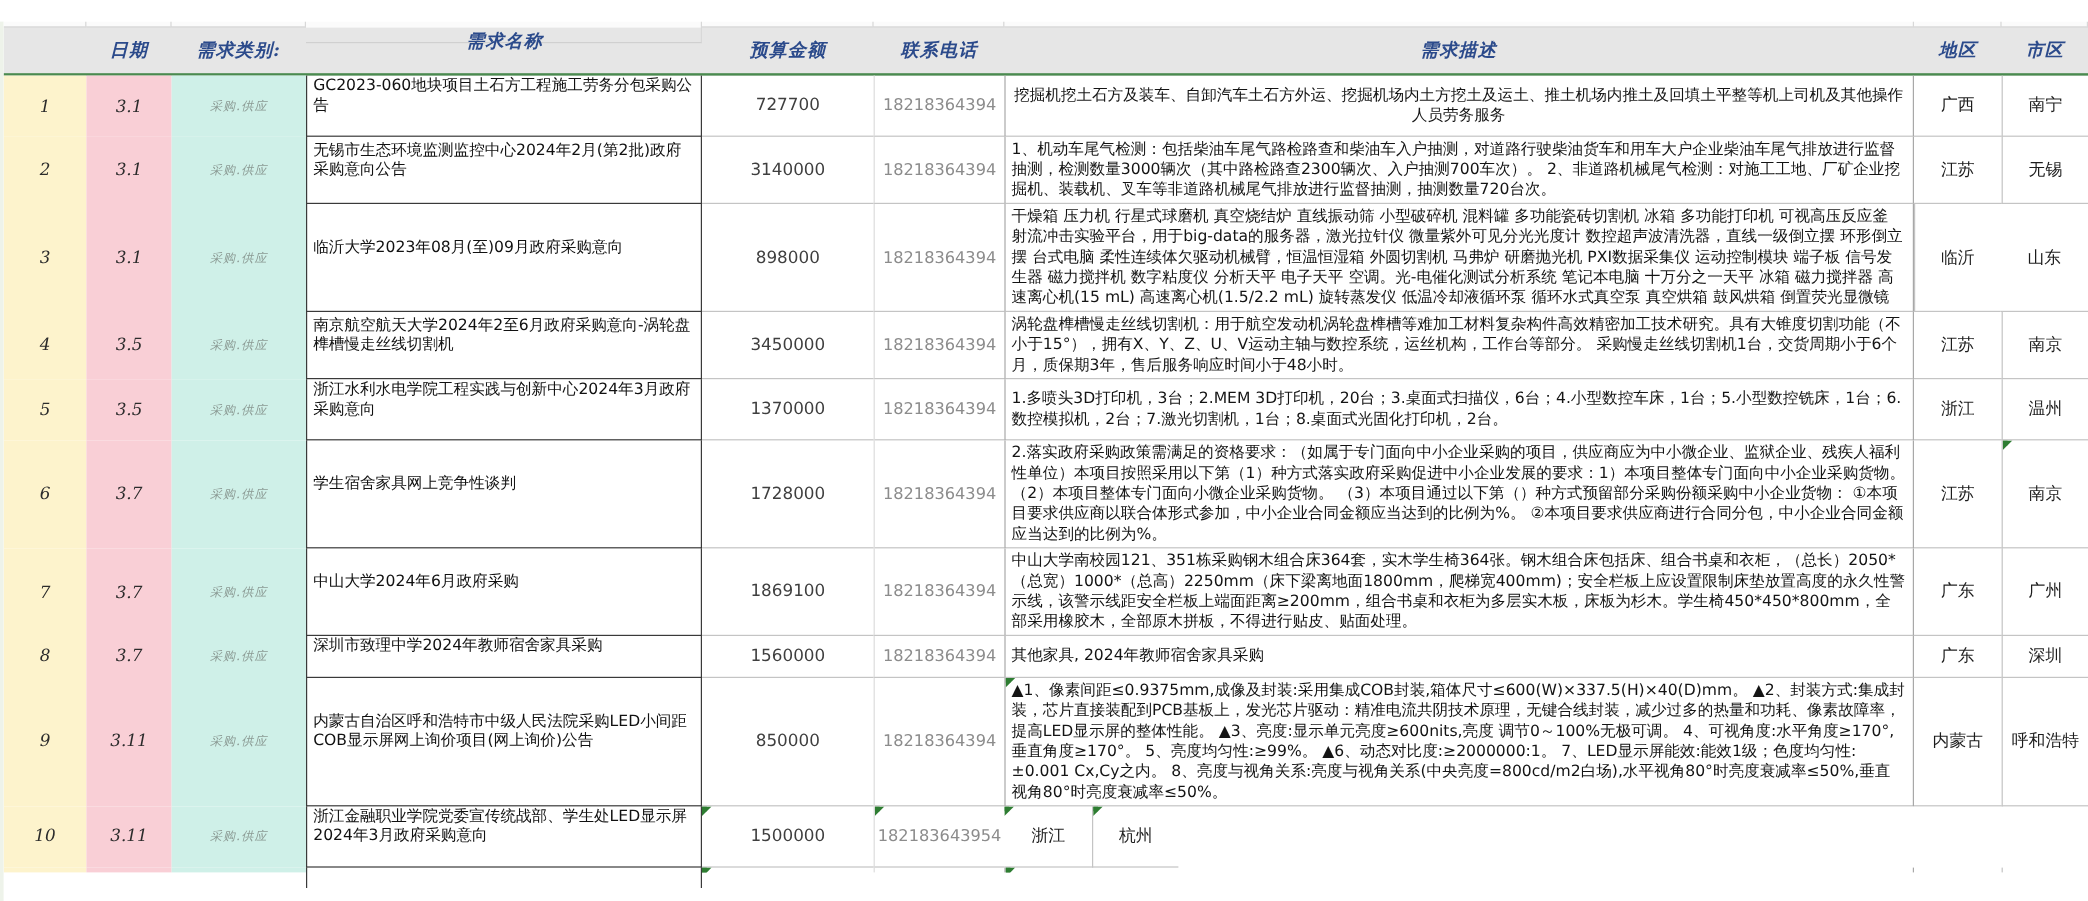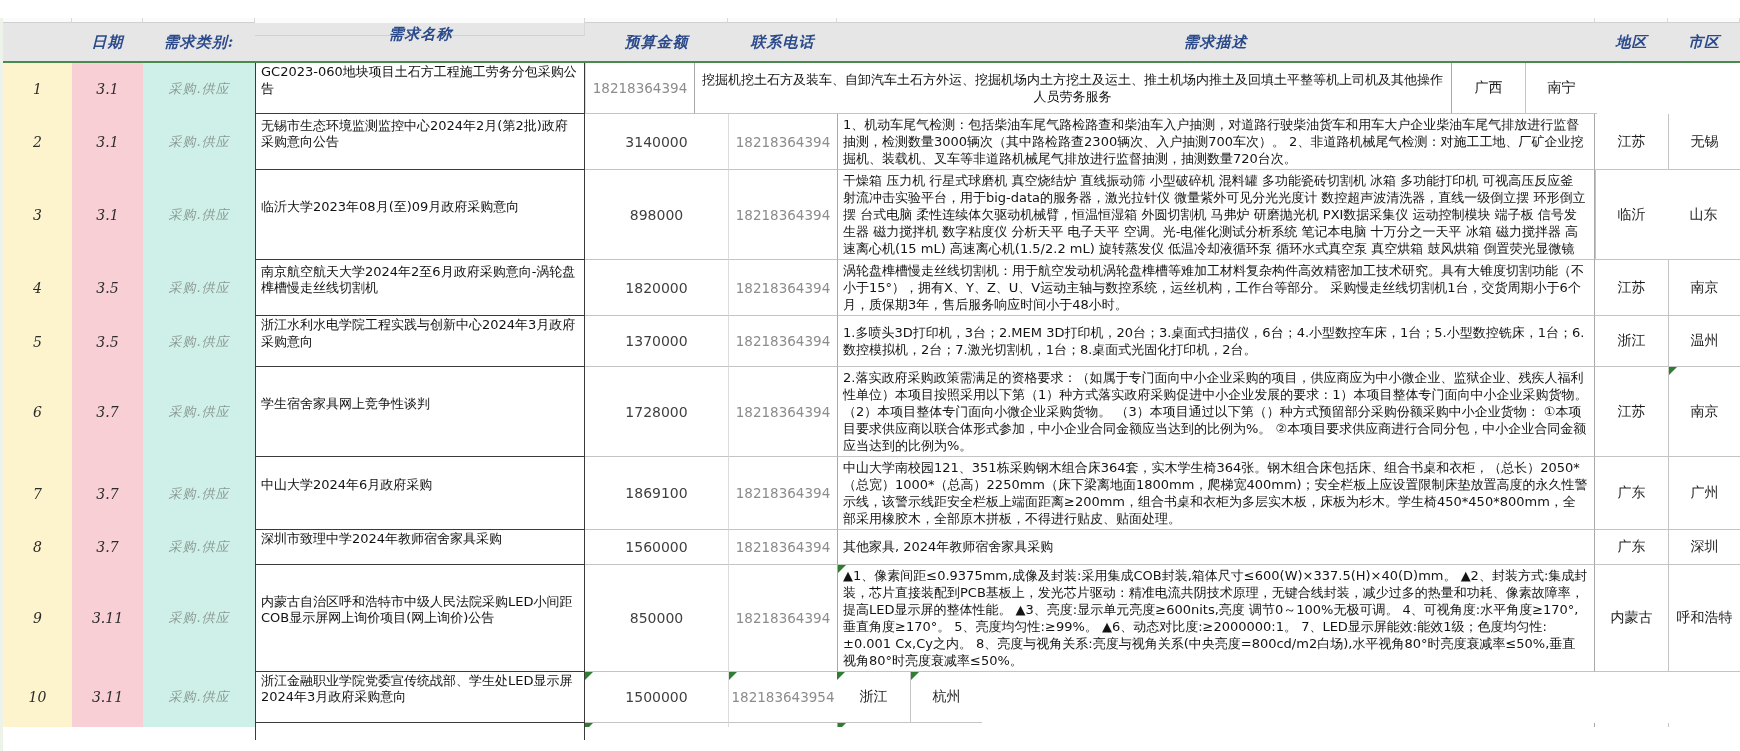--- a/index.html
+++ b/index.html
@@ -50,21 +50,21 @@
   }
 
   
   .r .c-num,.r .c-date{
     font-style:italic;font-size:14px;color:#2b2b2b;
     font-family:"DejaVu Serif","Liberation Serif",serif;
   }
   .r .c-num{background:var(--c-numcol);}
   .r .c-date{background:var(--c-datecol);}
   .r .c-cat{
-    background:var(--c-catcol);font-style:italic;font-size:13px;color:#8b9a94;
+    background:var(--c-catcol);font-style:italic;font-size:10px;color:#8b9a94;
     font-family:"DejaVu Serif","Liberation Serif",serif;letter-spacing:1px;
   }
   .r .c-name{
     font-size:13px;line-height:16.5px;color:#111;
     border-left:1px solid var(--c-grid-dark);
     border-right:1px solid var(--c-grid-dark);
     border-bottom:1px solid var(--c-grid-dark);
   }
   .r .c-budget{font-size:14px;color:var(--c-budget);border-bottom:1px solid var(--c-grid);}
   .r .c-phone{font-size:13.5px;color:var(--c-phone);border-bottom:1px solid var(--c-grid);border-left:1px solid #dcdcdc;}
@@ -126,20 +126,23 @@
         </div>
     <div class="cell c-date">
           <span class="txt">3.1</span>
         </div>
     <div class="cell c-cat">
           <span class="txt">采购.供应</span>
         </div>
     <div class="cell c-name">
           <span class="txt">GC2023-060地块项目土石方工程施工劳务分包采购公告</span>
         </div>
+    <div class="cell c-budget">
+          <span class="txt">727700</span>
+        </div>
     <div class="cell c-phone">
           <span class="txt">18218364394</span>
         </div>
     <div class="cell c-desc">
           <span class="txt">挖掘机挖土石方及装车、自卸汽车土石方外运、挖掘机场内土方挖土及运土、推土机场内推土及回填土平整等机上司机及其他操作人员劳务服务</span>
         </div>
     <div class="cell c-region">
           <span class="txt">广西</span>
         </div>
     <div class="cell c-city">
@@ -214,21 +217,21 @@
     <div class="cell c-date">
           <span class="txt">3.5</span>
         </div>
     <div class="cell c-cat">
           <span class="txt">采购.供应</span>
         </div>
     <div class="cell c-name">
           <span class="txt">南京航空航天大学2024年2至6月政府采购意向-涡轮盘榫槽慢走丝线切割机</span>
         </div>
     <div class="cell c-budget">
-          <span class="txt">1820000</span>
+          <span class="txt">3450000</span>
         </div>
     <div class="cell c-phone">
           <span class="txt">18218364394</span>
         </div>
     <div class="cell c-desc">
           <span class="txt">涡轮盘榫槽慢走丝线切割机：用于航空发动机涡轮盘榫槽等难加工材料复杂构件高效精密加工技术研究。具有大锥度切割功能（不小于15°），拥有X、Y、Z、U、V运动主轴与数控系统，运丝机构，工作台等部分。 采购慢走丝线切割机1台，交货周期小于6个月，质保期3年，售后服务响应时间小于48小时。</span>
         </div>
     <div class="cell c-region">
           <span class="txt">江苏</span>
         </div>

